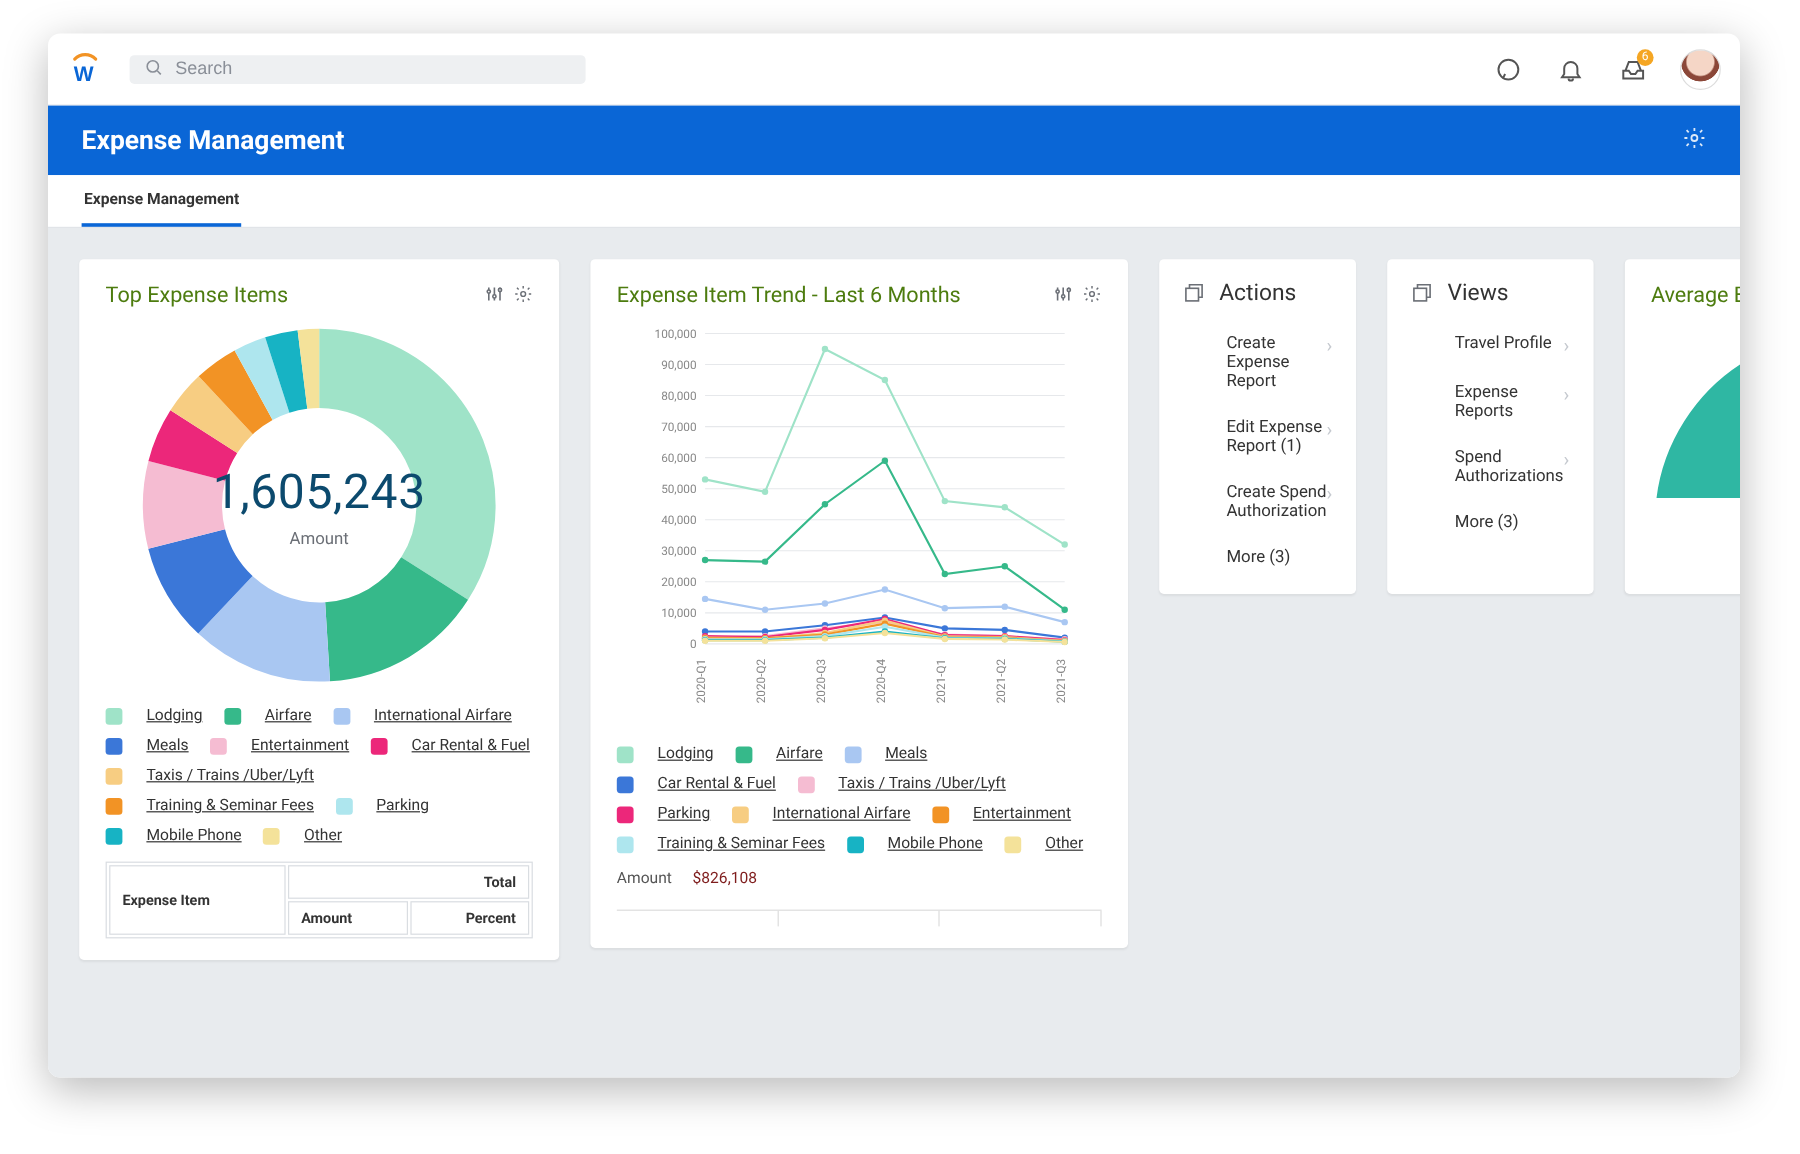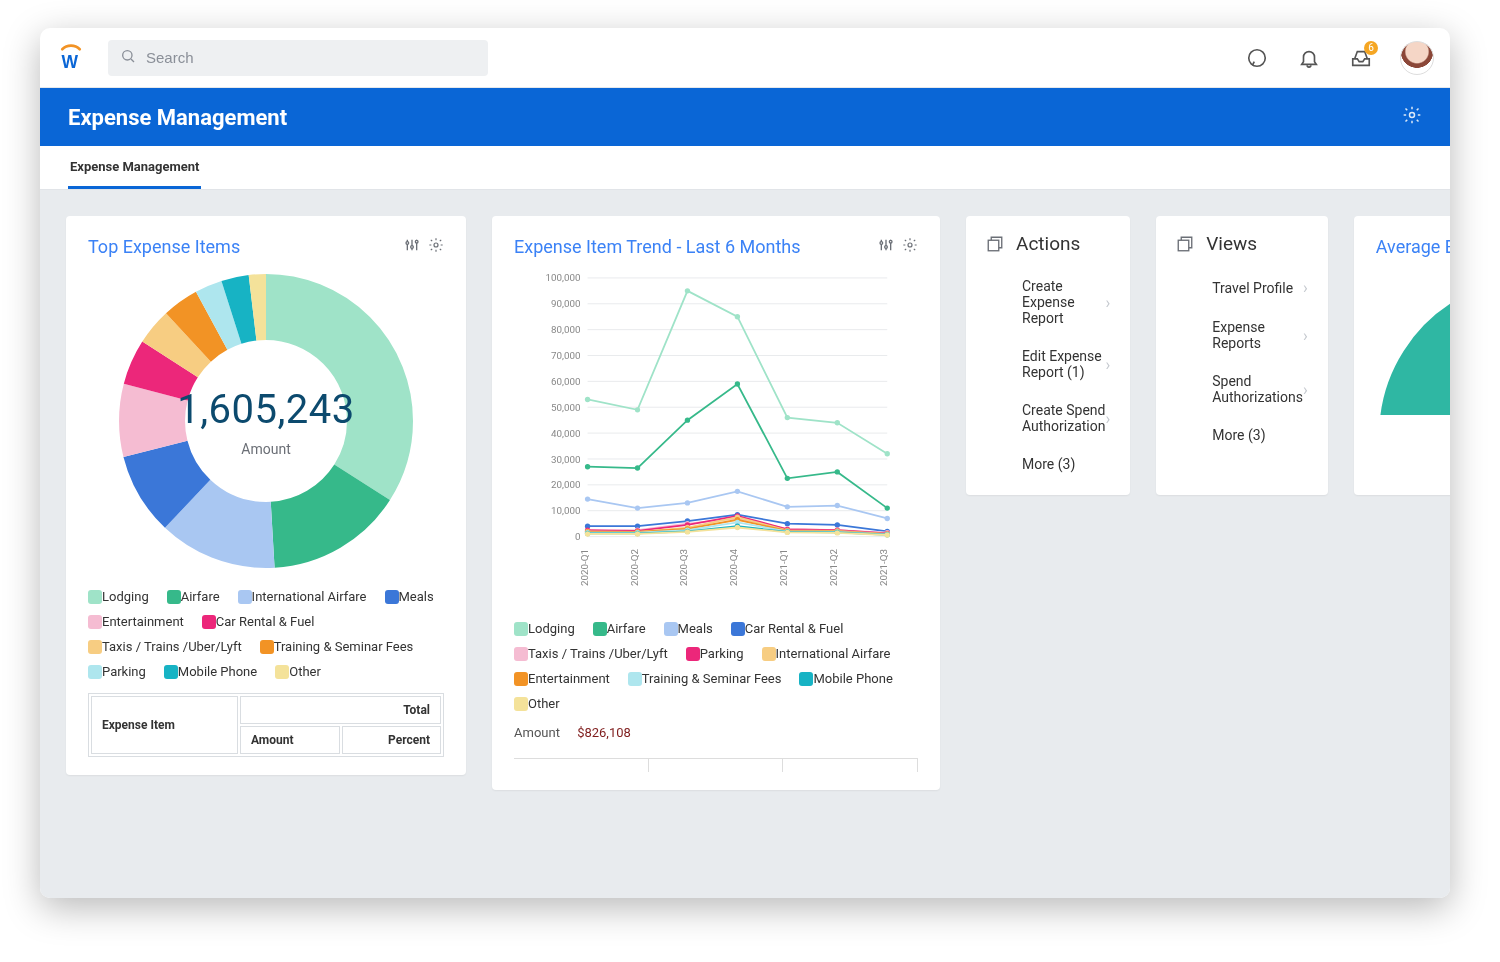--- a/index.html
+++ b/index.html
@@ -1,69 +1,69 @@
 <!DOCTYPE html>
 <html><head>
 <meta charset="utf-8">
 <style>
   * { box-sizing: border-box; margin: 0; padding: 0; }
   body { font-family: -apple-system, BlinkMacSystemFont, "Segoe UI", Roboto, Arial, sans-serif; background: #fff; color: #333; width: 1500px; height: 962px; overflow: hidden; }
   .frame { margin: 28px 40px; width: 1410px; height: 870px; border-radius: 10px; box-shadow: 0 10px 36px rgba(0,0,0,.28); overflow: hidden; background: #fff; display: flex; flex-direction: column; }
   
   .topbar { display: flex; align-items: center; height: 60px; padding: 0 16px; gap: 22px; border-bottom: 1px solid #e6e8eb; }
   .logo { width: 30px; height: 30px; display: inline-flex; align-items: center; justify-content: center; }
-  .searchbox { display: flex; align-items: center; background: #eef0f2; border-radius: 4px; height: 36px; padding: 0 12px; width: 380px; color: #6b6f76; gap: 10px; }
+  .searchbox { display: flex; align-items: center; background: #eef0f2; border-radius: 4px; height: 24px; padding: 0 12px; width: 380px; color: #6b6f76; gap: 10px; }
   .searchbox input { border: none; background: transparent; outline: none; font-size: 15px; width: 100%; color: #333; }
   .searchbox input::placeholder { color: #8a8f98; }
   .top-spacer { flex: 1; }
   .top-icons { display: flex; align-items: center; gap: 26px; color: #555; }
   .icon-btn { width: 26px; height: 26px; display: inline-flex; align-items: center; justify-content: center; cursor: pointer; position: relative; }
   .badge-dot { position: absolute; top: -4px; right: -4px; background: #f5a623; color: #fff; font-size: 10px; border-radius: 8px; padding: 0 4px; line-height: 14px; min-width: 14px; text-align: center; }
   .avatar { width: 34px; height: 34px; border-radius: 50%; background: radial-gradient(circle at 50% 30%, #f5d6c6 40%, #8b4738 45% 58%, #fff 60%); border: 1px solid #ddd; }
   
   .page-header { background: #0a66d6; color: #fff; height: 58px; display: flex; align-items: center; padding: 0 28px; justify-content: space-between; }
   .page-header h1 { font-size: 22px; font-weight: 700; }
   .page-header .gear { color: #dce9f8; cursor: pointer; }
   
   .tabs { height: 44px; border-bottom: 1px solid #e1e4e8; display: flex; align-items: stretch; padding: 0 28px; background: #fff; }
   .tab { display: flex; align-items: center; font-size: 13px; font-weight: 700; color: #333; border-bottom: 3px solid #0a66d6; padding: 0 2px; cursor: pointer; }
   
   .content { flex: 1; background: #e8ebee; padding: 26px; display: grid; grid-template-columns: 400px 448px 380px; gap: 26px; align-items: start; overflow: hidden; }
   .card { background: #fff; border-radius: 4px; box-shadow: 0 1px 2px rgba(0,0,0,.06); padding: 20px 22px 18px; }
   .card-head { display: flex; align-items: center; justify-content: space-between; margin-bottom: 8px; }
-  .card-title { font-size: 18px; color: #3b82f6; font-weight: 400; }
+  .card-title { font-size: 18px; color: #4d7c0f; font-weight: 400; }
   .card-tools { display: flex; gap: 8px; color: #6b6f76; }
   .card-tools span { cursor: pointer; }
   
   .donut-wrap { position: relative; width: 300px; height: 300px; margin: 14px auto 18px; }
   .donut-wrap svg { width: 100%; height: 100%; transform: rotate(-90deg); }
   .donut-center { position: absolute; inset: 0; display: flex; flex-direction: column; align-items: center; justify-content: center; gap: 8px; }
   .donut-center .big { font-size: 40px; letter-spacing: .5px; color: #0c4a6e; }
   .donut-center .sub { font-size: 14px; color: #6b6f76; }
   
   .legend { display: flex; flex-wrap: wrap; gap: 10px 18px; font-size: 13px; color: #333; margin-top: 8px; }
-  .legend .item { display: inline-flex; align-items: center; gap: 0; }
+  .legend .item { display: inline-flex; align-items: center; gap: 20px; text-decoration: underline; }
   .swatch { width: 14px; height: 14px; border-radius: 3px; display: inline-block; }
   
   .mini-table { margin-top: 14px; border: 1px solid #d9dde1; font-size: 12px; color: #333; }
   .mini-table th, .mini-table td { border: 1px solid #d9dde1; padding: 6px 10px; text-align: right; font-weight: 700; }
   .mini-table th:first-child { text-align: left; }
   
   .linechart { width: 404px; height: 330px; margin: 4px auto 10px; }
   .amount-row { font-size: 13px; color: #555; margin-top: 14px; }
   .amount-row .val { color: #7f1d1d; margin-left: 14px; }
   .strip { margin-top: 18px; height: 14px; border-top: 1px solid #ddd; display: flex; }
   .strip div { border-right: 1px solid #ddd; flex: 1; }
   
   .col-right { display: flex; gap: 26px; width: 100%; }
   .panel { background: #fff; border-radius: 4px; box-shadow: 0 1px 2px rgba(0,0,0,.06); }
   .panel .phead { display: flex; align-items: center; gap: 12px; padding: 16px 20px 6px; font-size: 19px; color: #333; }
   .panel .phead svg { color: #6b6f76; }
   .plist { list-style: none; padding: 6px 0 12px; }
-  .plist li { display: flex; align-items: center; justify-content: space-between; padding: 11px 20px 11px 56px; font-size: 14px; color: #333; cursor: pointer; }
+  .plist li { display: flex; justify-content: space-between; padding: 11px 20px 11px 56px; font-size: 14px; color: #333; cursor: pointer; }
   .plist li span.chev { color: #c5c9cf; font-size: 16px; }
   .avg-card { padding: 20px 22px 0; }
   .halfdonut { width: 320px; height: 140px; margin: 18px auto 0; overflow: hidden; }
   .halfdonut svg { transform: rotate(-180deg); }
 </style>
 </head>
 <body>
 
 <div class="frame">
 

